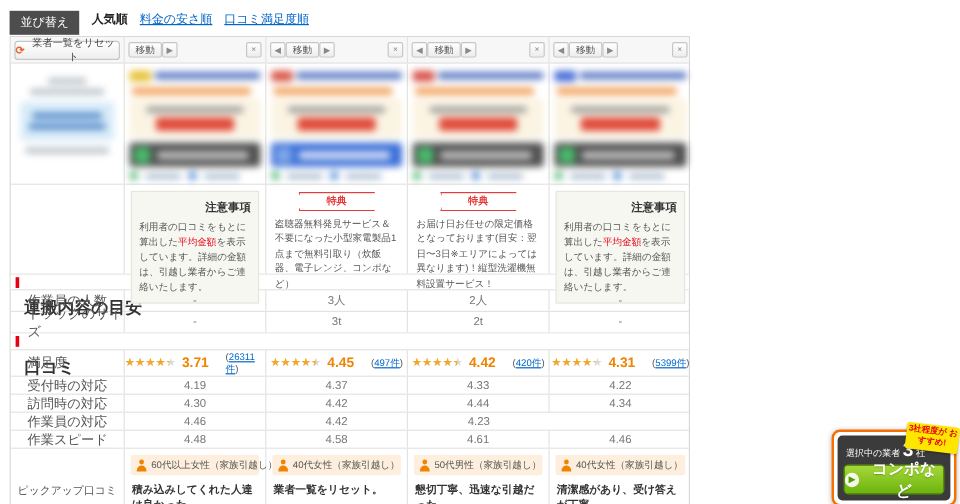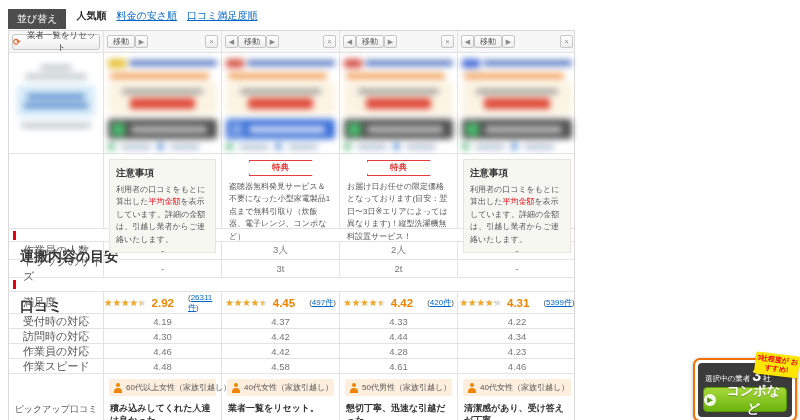--- a/index.html
+++ b/index.html
@@ -55,21 +55,21 @@
   .sel-label { flex:1; height:7px; border-radius:2px; background:#bdbdbd; margin-right:6px; }
   .sel-blue .sel-label { background:#cfdcf5; }
   .card-links { display:flex; gap:6px; margin-top:4px; align-items:center; }
   .link-dot { width:7px; height:7px; border-radius:2px; background:#6cc28a; }
   .link-dot.b { background:#6a9bdc; }
   .link-bar { height:4px; width:30px; border-radius:2px; background:#9fb3c8; }
 
   
   .notice-row { height:75px; }
   .notice-box { margin:5px; padding:7px 6px 6px; background:#f7f7f2; border:1px solid #e6e6de; }
-  .notice-title { text-align:left; font-weight:bold; font-size:9.5px; color:#333; margin-bottom:4px; }
+  .notice-title { text-align:right; font-weight:bold; font-size:9.5px; color:#333; margin-bottom:4px; }
   .notice-text { font-size:8px; line-height:1.55; color:#555;font-family:Liberation Serif, serif; }
   .hl-red { color:#e60012; }
   .perk-cell { padding-top:6px; }
   .perk-ribbon { display:block; width:64px; margin:0 auto 5px; text-align:center; border:1px solid #e63c3c;
     color:#e63c3c; font-weight:bold; font-size:8.5px; padding:1px 0;
     clip-path:polygon(0 0,100% 0,94% 50%,100% 100%,0 100%,6% 50%); background:#fff; }
   .perk-text { font-size:8px; line-height:1.55; color:#555; padding:0 7px; }
 
   
   .sec-row { display:flex; align-items:center; height:13px; border-bottom:1px solid #e3e3e3; padding-left:4px; background:#fff; }
@@ -333,21 +333,21 @@
     <div class="sec-row" style="height:14px">
       <span class="sec-bar"></span>
       <span class="sec-title">口コミ</span>
     </div>
 
     <div class="row data-row h22">
       <div class="lcell">満足度</div>
 
       <div class="ccell">
         <span class="stars"><span>★★★★★</span><span class="stars-fill" style="width:87.2%">★★★★★</span></span>
-        <span class="rating-num">2.92</span>
+        <span class="rating-num">3.71</span>
         <span class="count-wrap">(<span class="count-link">26311件</span>)</span>
       </div>
       <div class="ccell">
         <span class="stars"><span>★★★★★</span><span class="stars-fill" style="width:89%">★★★★★</span></span>
         <span class="rating-num">4.45</span>
         <span class="count-wrap">(<span class="count-link">497件</span>)</span>
       </div>
       <div class="ccell">
         <span class="stars"><span>★★★★★</span><span class="stars-fill" style="width:88.4%">★★★★★</span></span>
         <span class="rating-num">4.42</span>
@@ -371,21 +371,20 @@
       <div class="lcell">訪問時の対応</div>
       <div class="ccell">4.30</div>
       <div class="ccell">4.42</div>
       <div class="ccell">4.44</div>
       <div class="ccell">4.34</div>
     </div>
     <div class="row data-row h15">
       <div class="lcell">作業員の対応</div>
       <div class="ccell">4.46</div>
       <div class="ccell">4.42</div>
-      <div class="ccell">4.28</div>
       <div class="ccell">4.23</div>
     </div>
     <div class="row data-row h15">
       <div class="lcell">作業スピード</div>
       <div class="ccell">4.48</div>
       <div class="ccell">4.58</div>
       <div class="ccell">4.61</div>
       <div class="ccell">4.46</div>
     </div>
 

